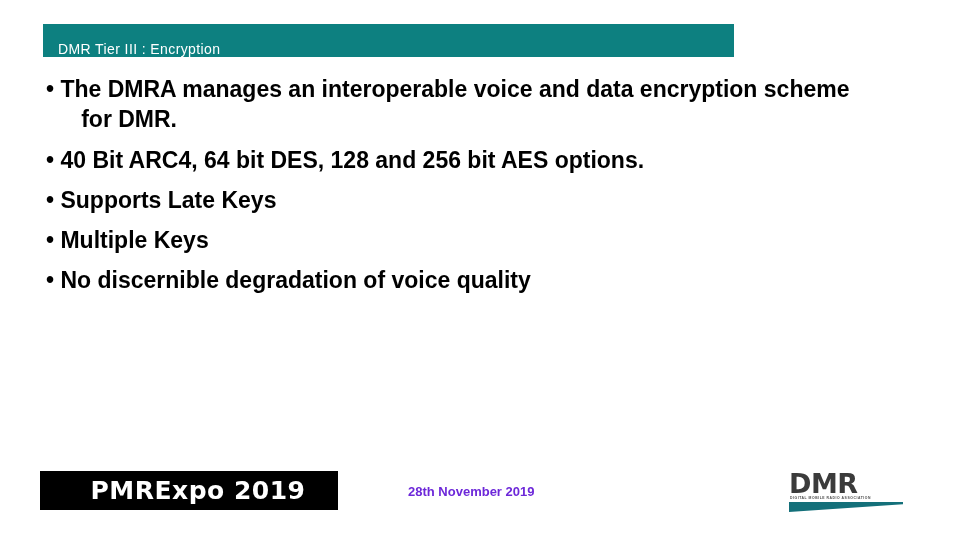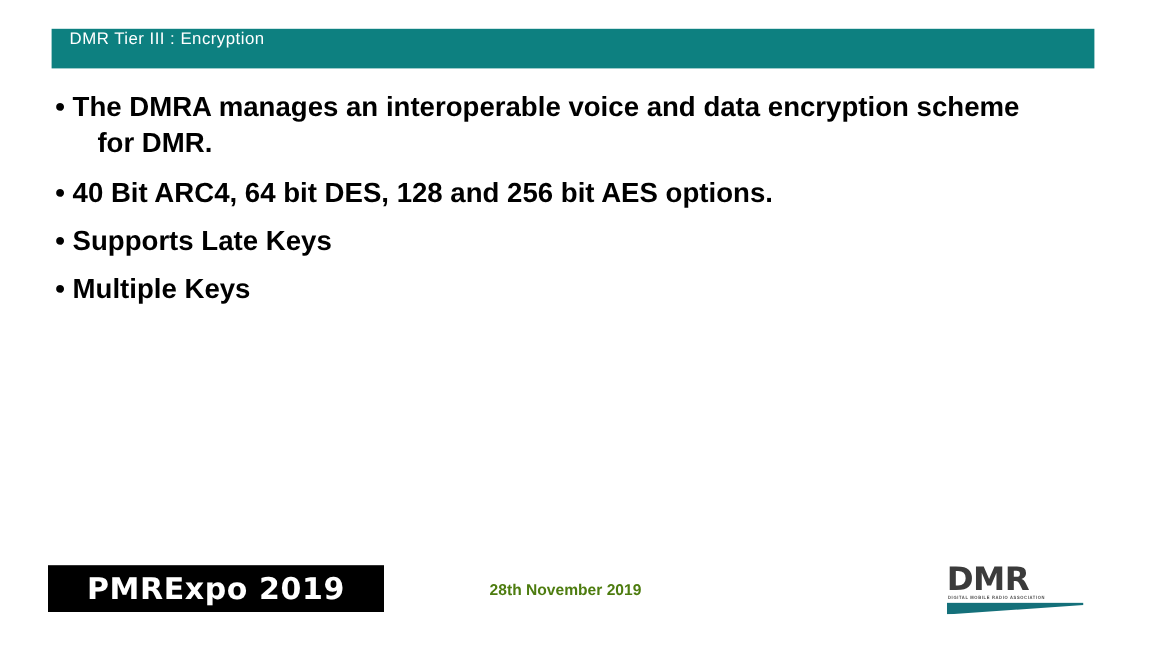--- a/index.html
+++ b/index.html
@@ -20,25 +20,25 @@
     width: 960px;
     height: 540px;
     background: #ffffff;
   }
 
   
   .title-bar {
     position: absolute;
     left: 43px;
     top: 24px;
-    width: 869px;
+    width: 691px;
     height: 33px;
     background: #0d8080;
     display: flex;
-    align-items: flex-start;
+    align-items: flex-end;
   }
   .title-text {
     color: #ffffff;
     font-family: "Liberation Sans", sans-serif;
     font-size: 14px;
     font-weight: 400;
     letter-spacing: 0.4px;
     padding-left: 15px;
     white-space: nowrap;
   }
@@ -73,36 +73,37 @@
   .pmrexpo-logo {
     position: absolute;
     left: 40px;
     top: 471px;
     width: 280px;
     height: 39px;
     background: #000000;
     display: flex;
     align-items: center;
     justify-content: center;
+    padding-left: 18px;
   }
   .pmrexpo-text {
     color: #ffffff;
     font-family: "DejaVu Sans", sans-serif;
     font-size: 25px;
     font-weight: bold;
     letter-spacing: 0.5px;
     white-space: nowrap;
   }
 
   
   .footer-date {
     position: absolute;
     left: 408px;
     top: 484px;
-    color: #4d7c0f;
+    color: #6d28d9;
     font-family: "Liberation Sans", sans-serif;
     font-size: 13px;
     font-weight: bold;
     white-space: nowrap;
   }
 
   
   .dmr-logo {
     position: absolute;
     left: 789px;
@@ -167,20 +168,21 @@
   <div class="title-bar">
     <span class="title-text">DMR Tier III : Encryption</span>
   </div>
 
   <ul class="body-list">
     <li class="bullet-item">• The DMRA manages an interoperable voice and data encryption scheme
    for DMR.</li>
     <li class="bullet-item">• 40 Bit ARC4, 64 bit DES, 128 and 256 bit AES options.</li>
     <li class="bullet-item">• Supports Late Keys</li>
     <li class="bullet-item">• Multiple Keys</li>
+    <li class="bullet-item">• No discernible degradation of voice quality</li>
   </ul>
 
   <div class="pmrexpo-logo">
     <span class="pmrexpo-text">PMRExpo 2019</span>
   </div>
 
   <div class="footer-date">28th November 2019</div>
 
   <div class="dmr-logo">
     <div class="dmr-wordmark">DMR</div>

